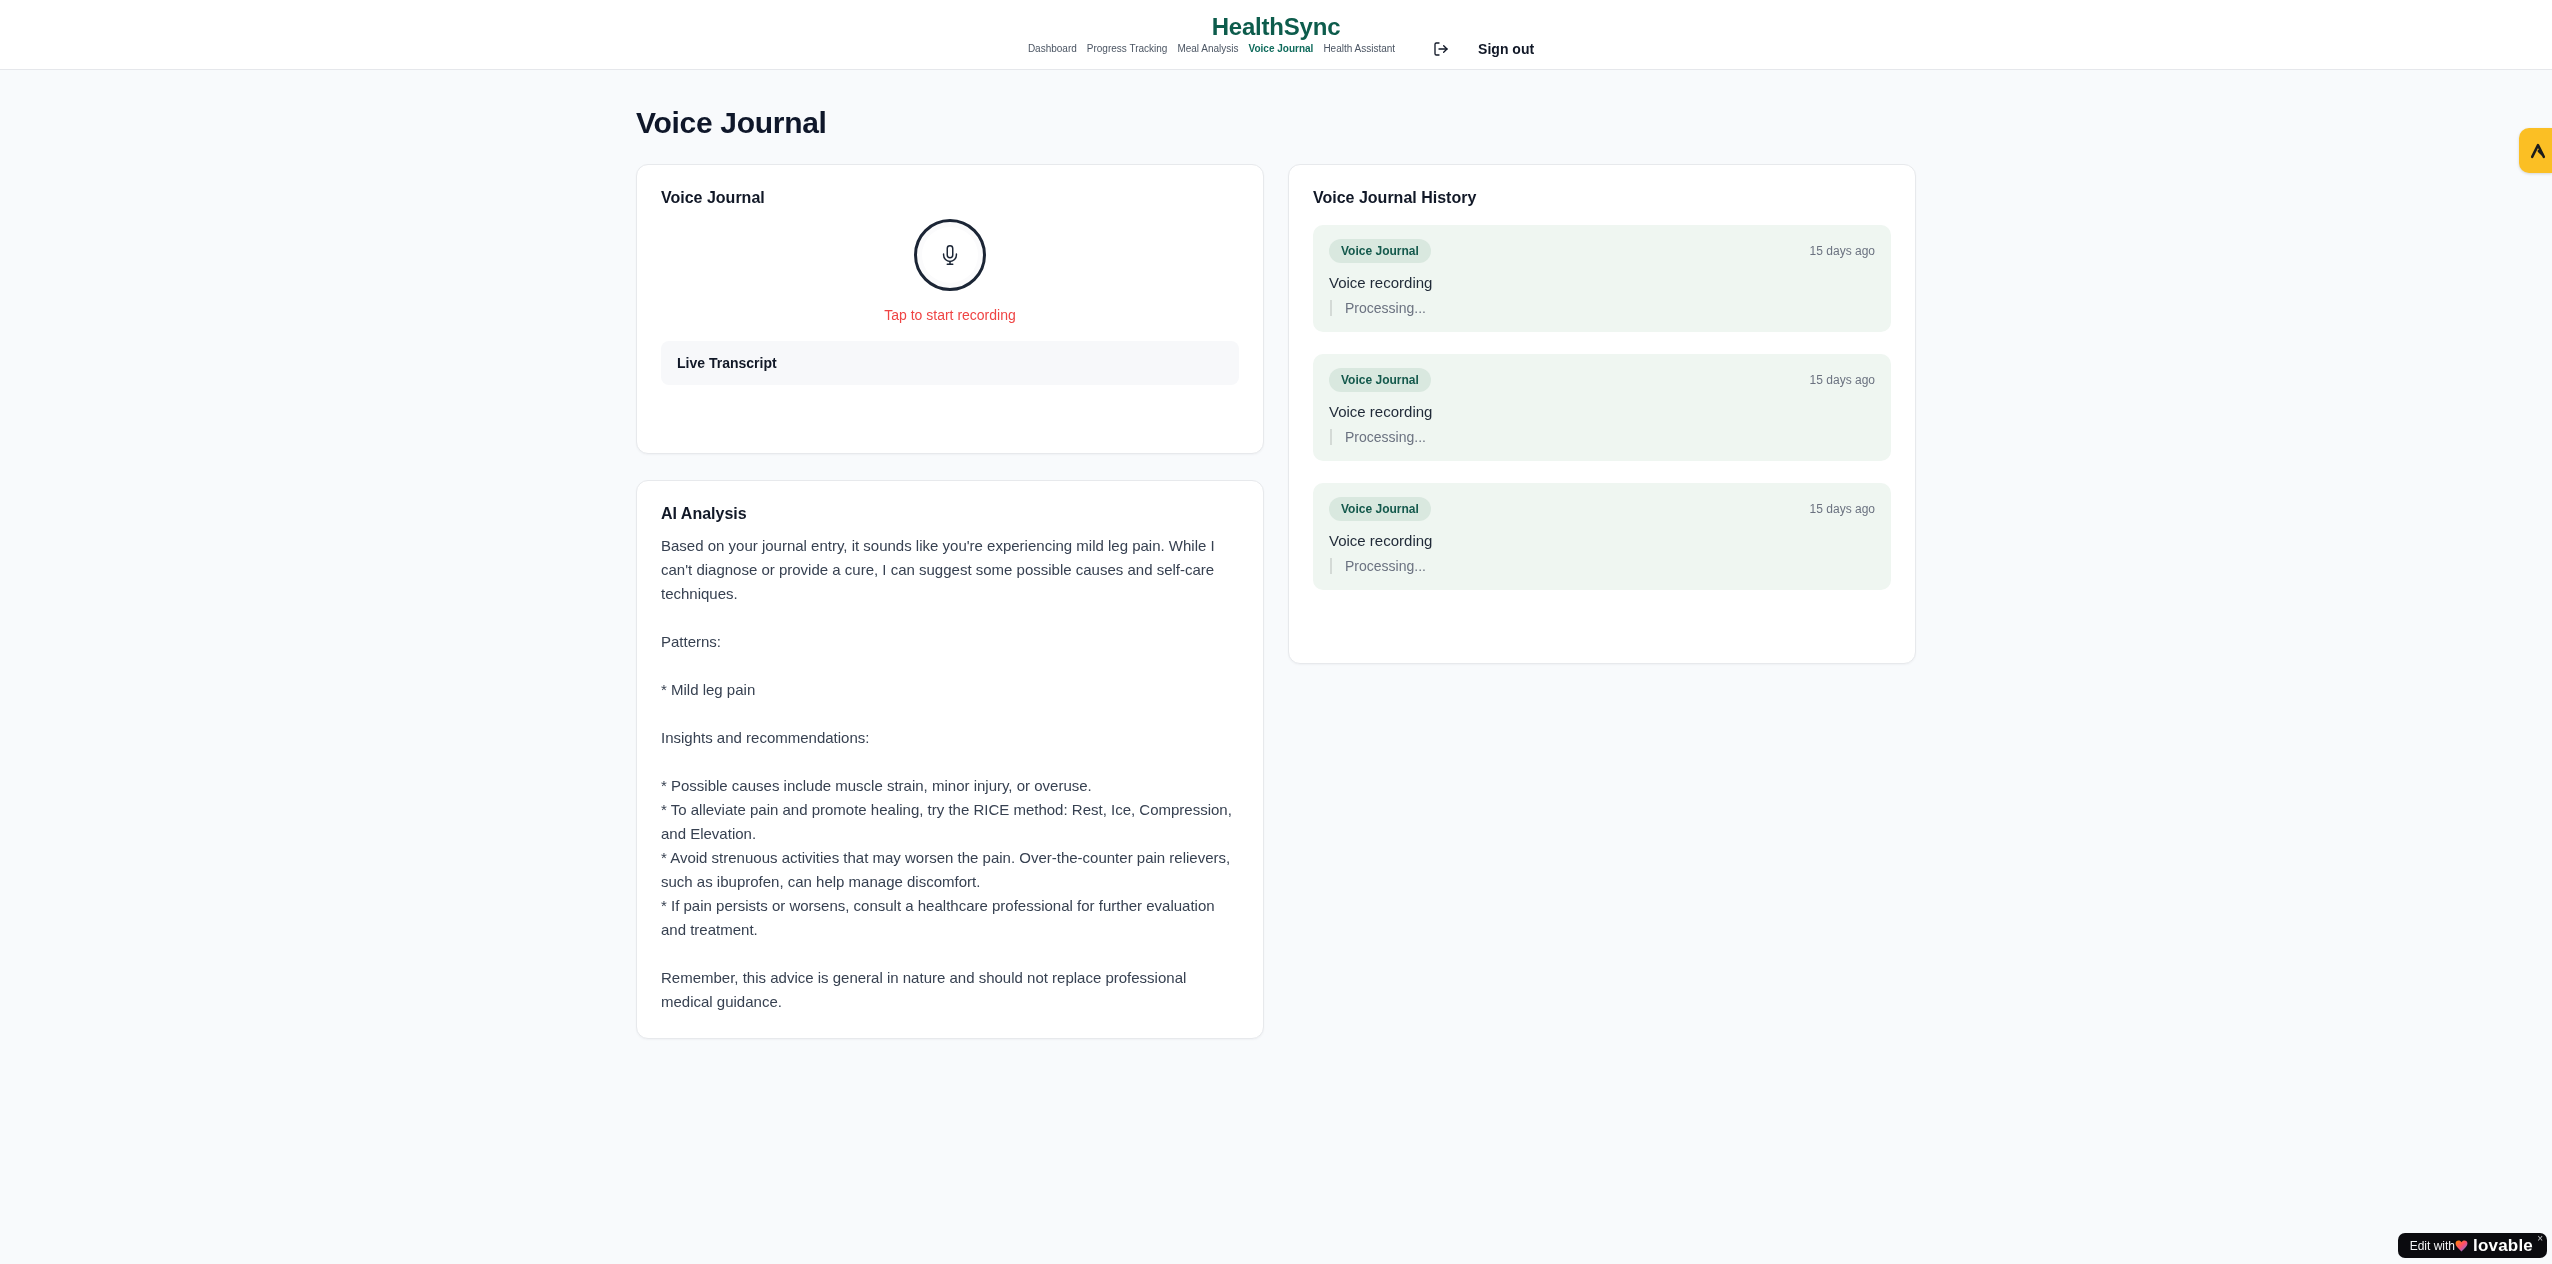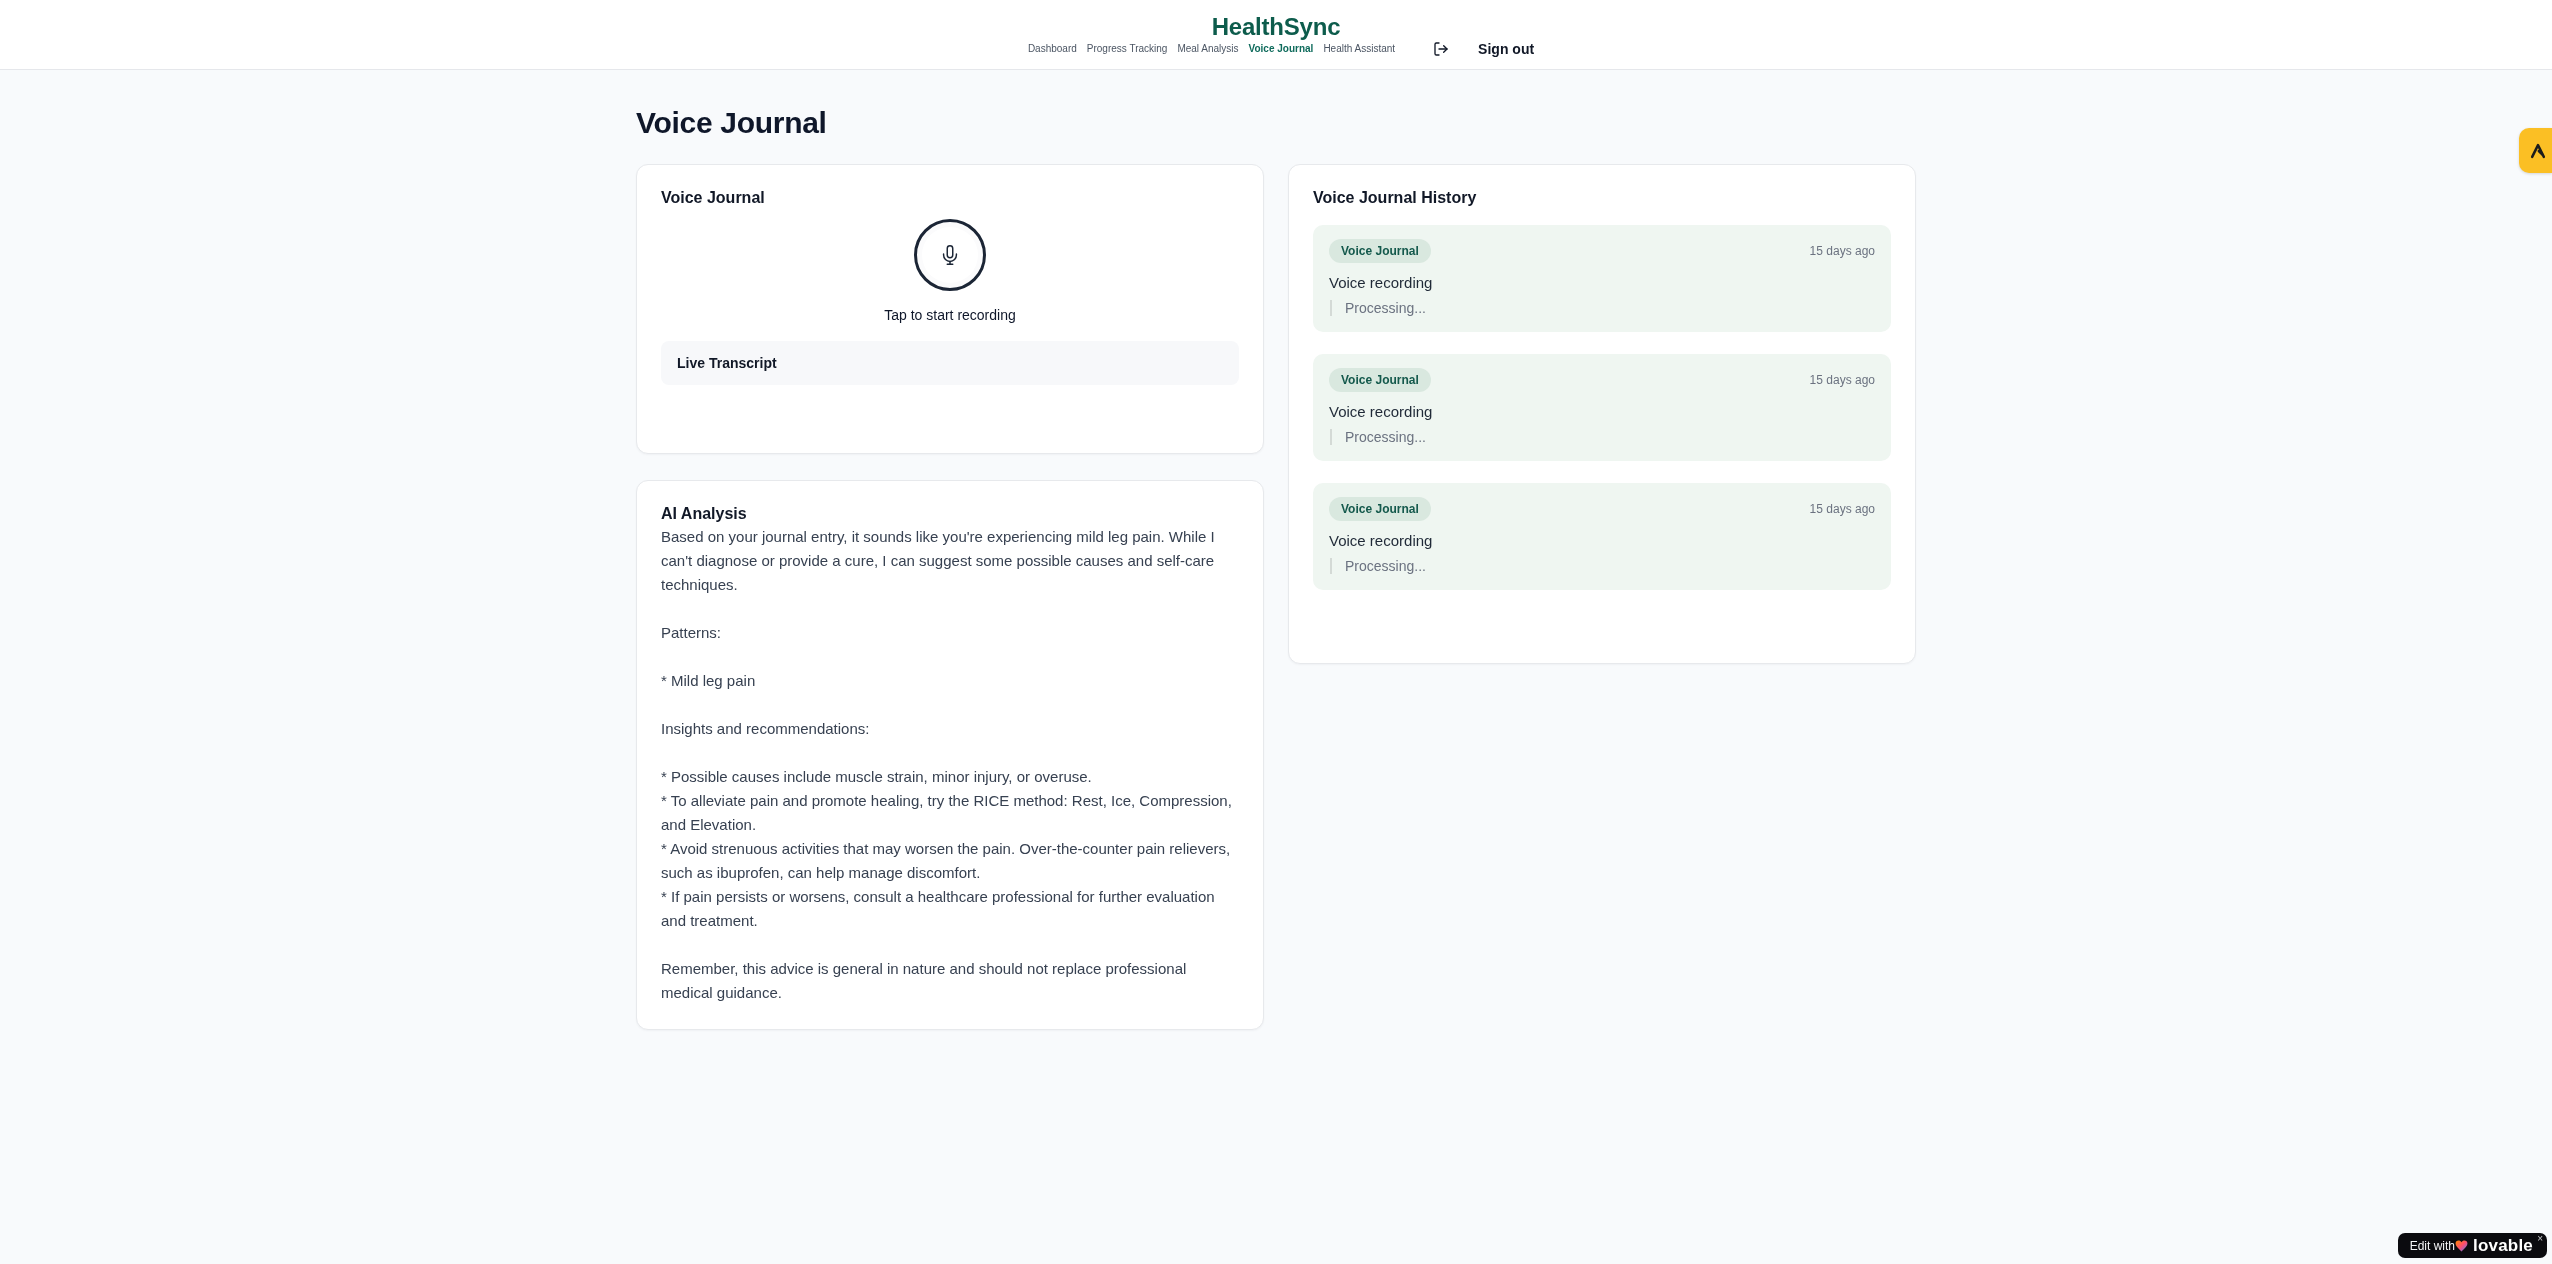--- a/index.html
+++ b/index.html
@@ -47,31 +47,31 @@
 
   
   .recorder-card { height:290px; }
   .mic-wrap { display:flex; flex-direction:column; align-items:center; margin-top:12px; }
   .mic-button {
     width:72px; height:72px; border-radius:50%;
     border:3px solid #1b2535; background:#ffffff;
     box-shadow:inset 0 0 0 5px #fbfbfc;
     display:flex; align-items:center; justify-content:center; cursor:pointer;
   }
-  .tap-hint { margin-top:16px; font-size:14px; color:#0f172a; }
+  .tap-hint { margin-top:16px; font-size:14px; color:#ef4444; }
   .transcript-box {
     margin-top:18px; background:#f7f8fa; border-radius:8px; padding:14px 16px;
   }
   .transcript-title { font-size:14px; font-weight:700; color:#111827; }
   .transcript-text { margin-top:9px; font-size:14px; line-height:19px; color:#374151; }
 
   
   .analysis-card { margin-top:26px; }
   .analysis-text {
-    margin-top:2px; font-size:15px; line-height:24px; color:#374151;
+    margin-top:11px; font-size:15px; line-height:24px; color:#374151;
     white-space:pre-wrap;
   }
 
   
   .history-card { height:500px; }
   .history-list { margin-top:18px; }
   .history-entry {
     background:#eff6f1; border-radius:10px; padding:14px 16px 16px 16px;
     margin-bottom:22px; cursor:pointer;
   }

